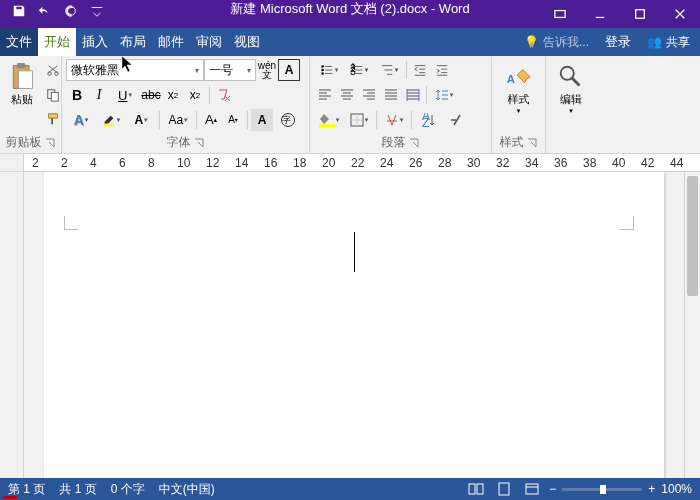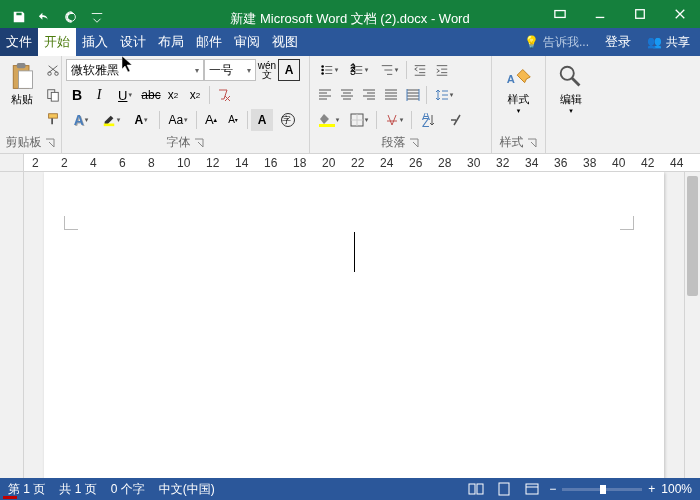--- a/index.html
+++ b/index.html
@@ -1,17 +1,17 @@
 <!DOCTYPE html>
 <html><head>
 <meta charset="utf-8">
 <style>
 *{margin:0;padding:0;box-sizing:border-box;font-family:"Microsoft YaHei","Segoe UI",sans-serif;font-size:12px}
 body{width:700px;height:500px;overflow:hidden;background:#fff;display:flex;flex-direction:column}
-.title-bar{height:28px;background:#15803d;color:#fff;display:flex;align-items:flex-end;position:relative}
+.title-bar{height:28px;background:#4c1d95;color:#fff;display:flex;align-items:flex-start;position:relative}
 .qat{display:flex;align-items:center;gap:4px;padding-left:8px}
 .qat-btn{width:22px;height:22px;display:flex;align-items:center;justify-content:center;cursor:pointer}
 .qat-btn svg{width:14px;height:14px;fill:#fff}
 .title-text{position:absolute;left:50%;transform:translateX(-50%);font-size:13px;white-space:nowrap}
 .win-controls{margin-left:auto;display:flex;align-items:center}
 .win-btn{width:40px;height:28px;display:flex;align-items:center;justify-content:center;cursor:pointer}
 .win-btn svg{width:12px;height:12px;stroke:#fff;fill:none;stroke-width:1.5}
 .menu-bar{height:28px;background:#2b579a;color:#fff;display:flex;align-items:stretch}
 .menu-item{padding:0 6px;display:flex;align-items:center;cursor:pointer;font-size:13px}
 .menu-item.file{background:#1e3f73}
@@ -107,21 +107,20 @@
           <path d="M2 2l10 10M12 2L2 12"></path>
         </svg>
       </div>
  </div>
 </div>
 
 <div class="menu-bar">
  <div class="menu-item file">文件</div>
  <div class="menu-item active">开始</div>
  <div class="menu-item">插入</div>
- <div class="menu-item">设计</div>
  <div class="menu-item">布局</div>
  <div class="menu-item">邮件</div>
  <div class="menu-item">审阅</div>
  <div class="menu-item">视图</div>
  <div class="menu-right">
   <div class="tell-me">
         <span>💡</span>
         <span>告诉我...</span>
       </div>
   <div class="menu-item">登录</div>

